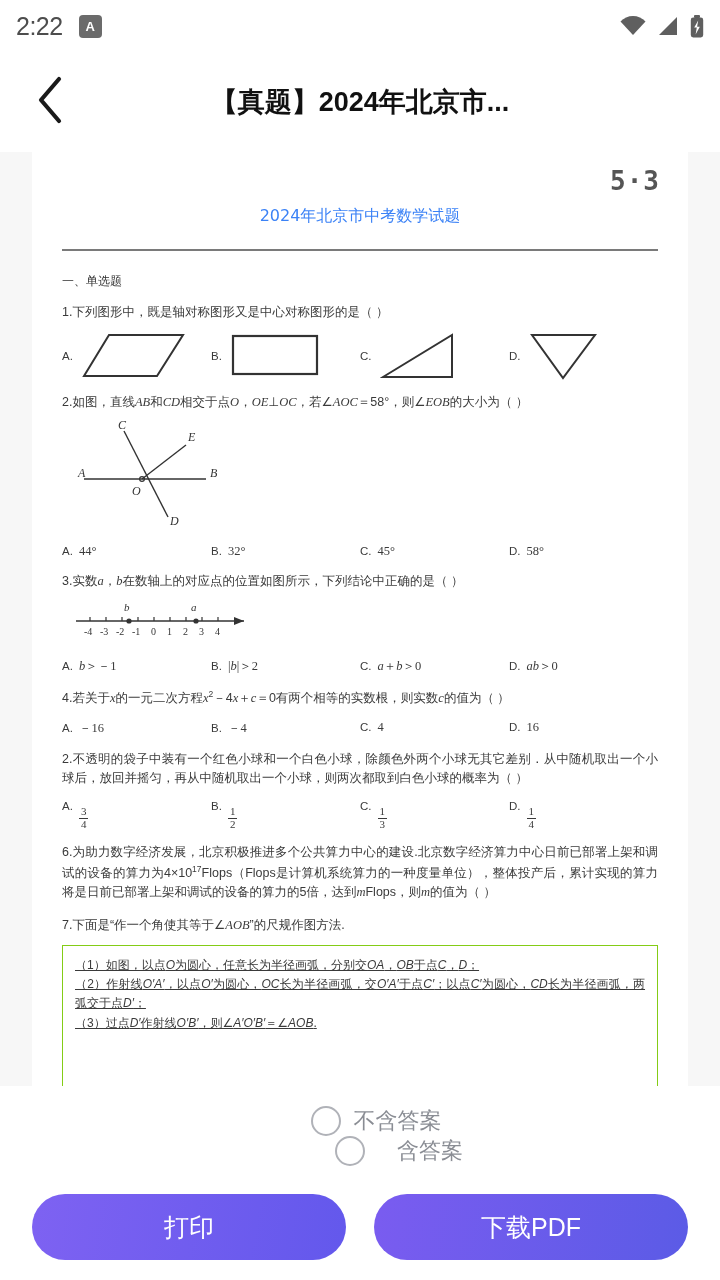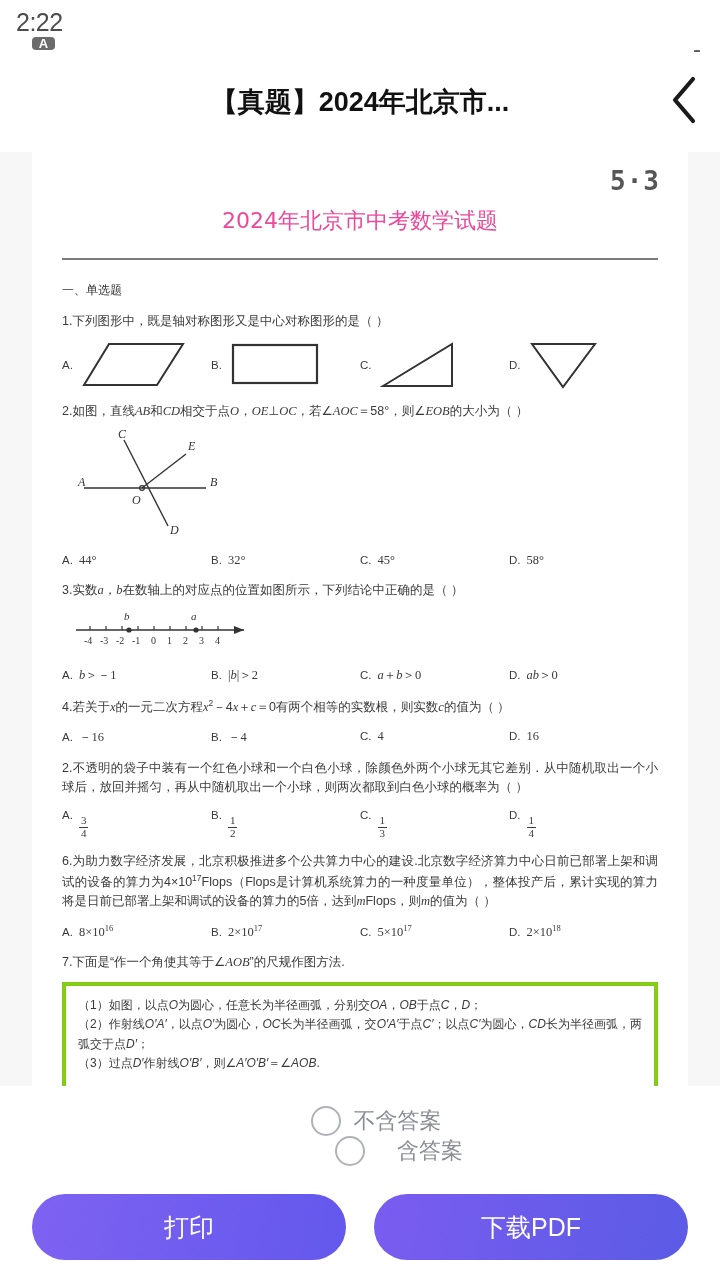--- a/index.html
+++ b/index.html
@@ -7,43 +7,42 @@
   body {
     font-family:"Liberation Sans", "DejaVu Sans", sans-serif;
     background:#ffffff;
     overflow:hidden;
     position:relative;
   }
 
   
   .statusbar{
     height:52px; width:100%;
-    display:flex; 
-    padding:8px 16px;
+    display:flex; align-items:center;
+    padding:0 16px;
     background:#ffffff;
-    flex-direction:column;
   }
   .sb-time{
     font-size:25px; color:#4d4d4d; letter-spacing:-0.5px;
     font-family:"Liberation Sans", sans-serif;
   }
   .sb-appicon{
     width:23px;height:23px;margin-left:16px;border-radius:4px;
     background:#6b6b6b;color:#fff;
     display:flex;align-items:center;justify-content:center;
     font-size:13px;font-weight:bold;line-height:1;
   }
   .sb-right{margin-left:auto;display:flex;align-items:center;gap:11px;}
   .sb-right svg{display:block;}
 
   
   .appbar{
     height:100px;width:100%;
     display:flex;align-items:center;
-    background:#ffffff;position:relative;justify-content:flex-end;
+    background:#ffffff;position:relative;
   }
   .back-btn{
     width:72px;height:72px;margin-left:14px;
     display:flex;align-items:center;justify-content:center;
     cursor:pointer;
   }
   .appbar-title{
     position:absolute;left:0;right:0;
     text-align:center;
     font-size:27px;font-weight:bold;color:#111;
@@ -64,21 +63,21 @@
     padding:18px 30px 0 30px;
   }
   .logo53{
     position:absolute;right:28px;top:14px;
     font-family:"DejaVu Sans Mono", monospace;
     font-size:26px;font-weight:bold;color:#555;
     letter-spacing:1px;
   }
   .doc-title{
     text-align:center;
-    font-size:22px;color:#ec4899;
+    font-size:16px;color:#3b82f6;
     margin-top:36px;
     font-family:"DejaVu Sans","Liberation Sans",sans-serif;
   }
   .doc-rule{
     height:2px;background:#7a7a7a;margin-top:22px;
   }
   .sec-head{
     margin-top:22px;
     font-size:12px;font-weight:normal;color:#2f2f2f;
   }
@@ -108,25 +107,26 @@
   .figlabel{ font-size:11.5px;color:#3a3a3a;margin-right:8px; }
 
   
   .geo2{ margin-top:4px; margin-left:14px; }
 
   
   .nline{ margin-top:6px; margin-left:10px; }
 
   
   .boxed{
-    margin-top:10px;border:4px solid #84cc16;
+    margin-top:10px;border:1px solid #84cc16;
     padding:10px 12px 10px 12px;
     font-size:12px;color:#3a3a3a;line-height:1.6;
     min-height:158px;
     text-align:justify;
+    text-decoration:underline;
   }
 
   
   .bottom{
     position:absolute;left:0;bottom:0;width:720px;height:194px;
     background:#ffffff;
   }
   .radio-row{
     display:flex;align-items:center;
     padding-left:32px;padding-top:20px;flex-direction:column;
@@ -309,26 +309,20 @@
             <span class="num">1</span>
             <span class="den">3</span>
           </span></div>
       <div><span class="opt-lbl">D.</span><span class="frac">
             <span class="num">1</span>
             <span class="den">4</span>
           </span></div>
     </div>
 
     <div class="q">6.为助力数字经济发展，北京积极推进多个公共算力中心的建设.北京数字经济算力中心日前已部署上架和调试的设备的算力为4×10<span class="sup">17</span>Flops（Flops是计算机系统算力的一种度量单位），整体投产后，累计实现的算力将是日前已部署上架和调试的设备的算力的5倍，达到<i>m</i>Flops，则<i>m</i>的值为（          ）</div>
-    <div class="opts">
-      <div><span class="opt-lbl">A.</span><span>8×10<span class="sup">16</span></span></div>
-      <div><span class="opt-lbl">B.</span><span>2×10<span class="sup">17</span></span></div>
-      <div><span class="opt-lbl">C.</span><span>5×10<span class="sup">17</span></span></div>
-      <div><span class="opt-lbl">D.</span><span>2×10<span class="sup">18</span></span></div>
-    </div>
 
     <div class="q">7.下面是“作一个角使其等于∠<i>AOB</i>”的尺规作图方法.</div>
     <div class="boxed">（1）如图，以点<i>O</i>为圆心，任意长为半径画弧，分别交<i>OA</i>，<i>OB</i>于点<i>C</i>，<i>D</i>；<br>（2）作射线<i>O′A′</i>，以点<i>O′</i>为圆心，<i>OC</i>长为半径画弧，交<i>O′A′</i>于点<i>C′</i>；以点<i>C′</i>为圆心，<i>CD</i>长为半径画弧，两弧交于点<i>D′</i>；<br>（3）过点<i>D′</i>作射线<i>O′B′</i>，则∠<i>A′O′B′</i>＝∠<i>AOB</i>.</div>
 
   </div>
 </div>
 
 <div class="bottom">
   <div class="radio-row">
     <label class="radio-item">

